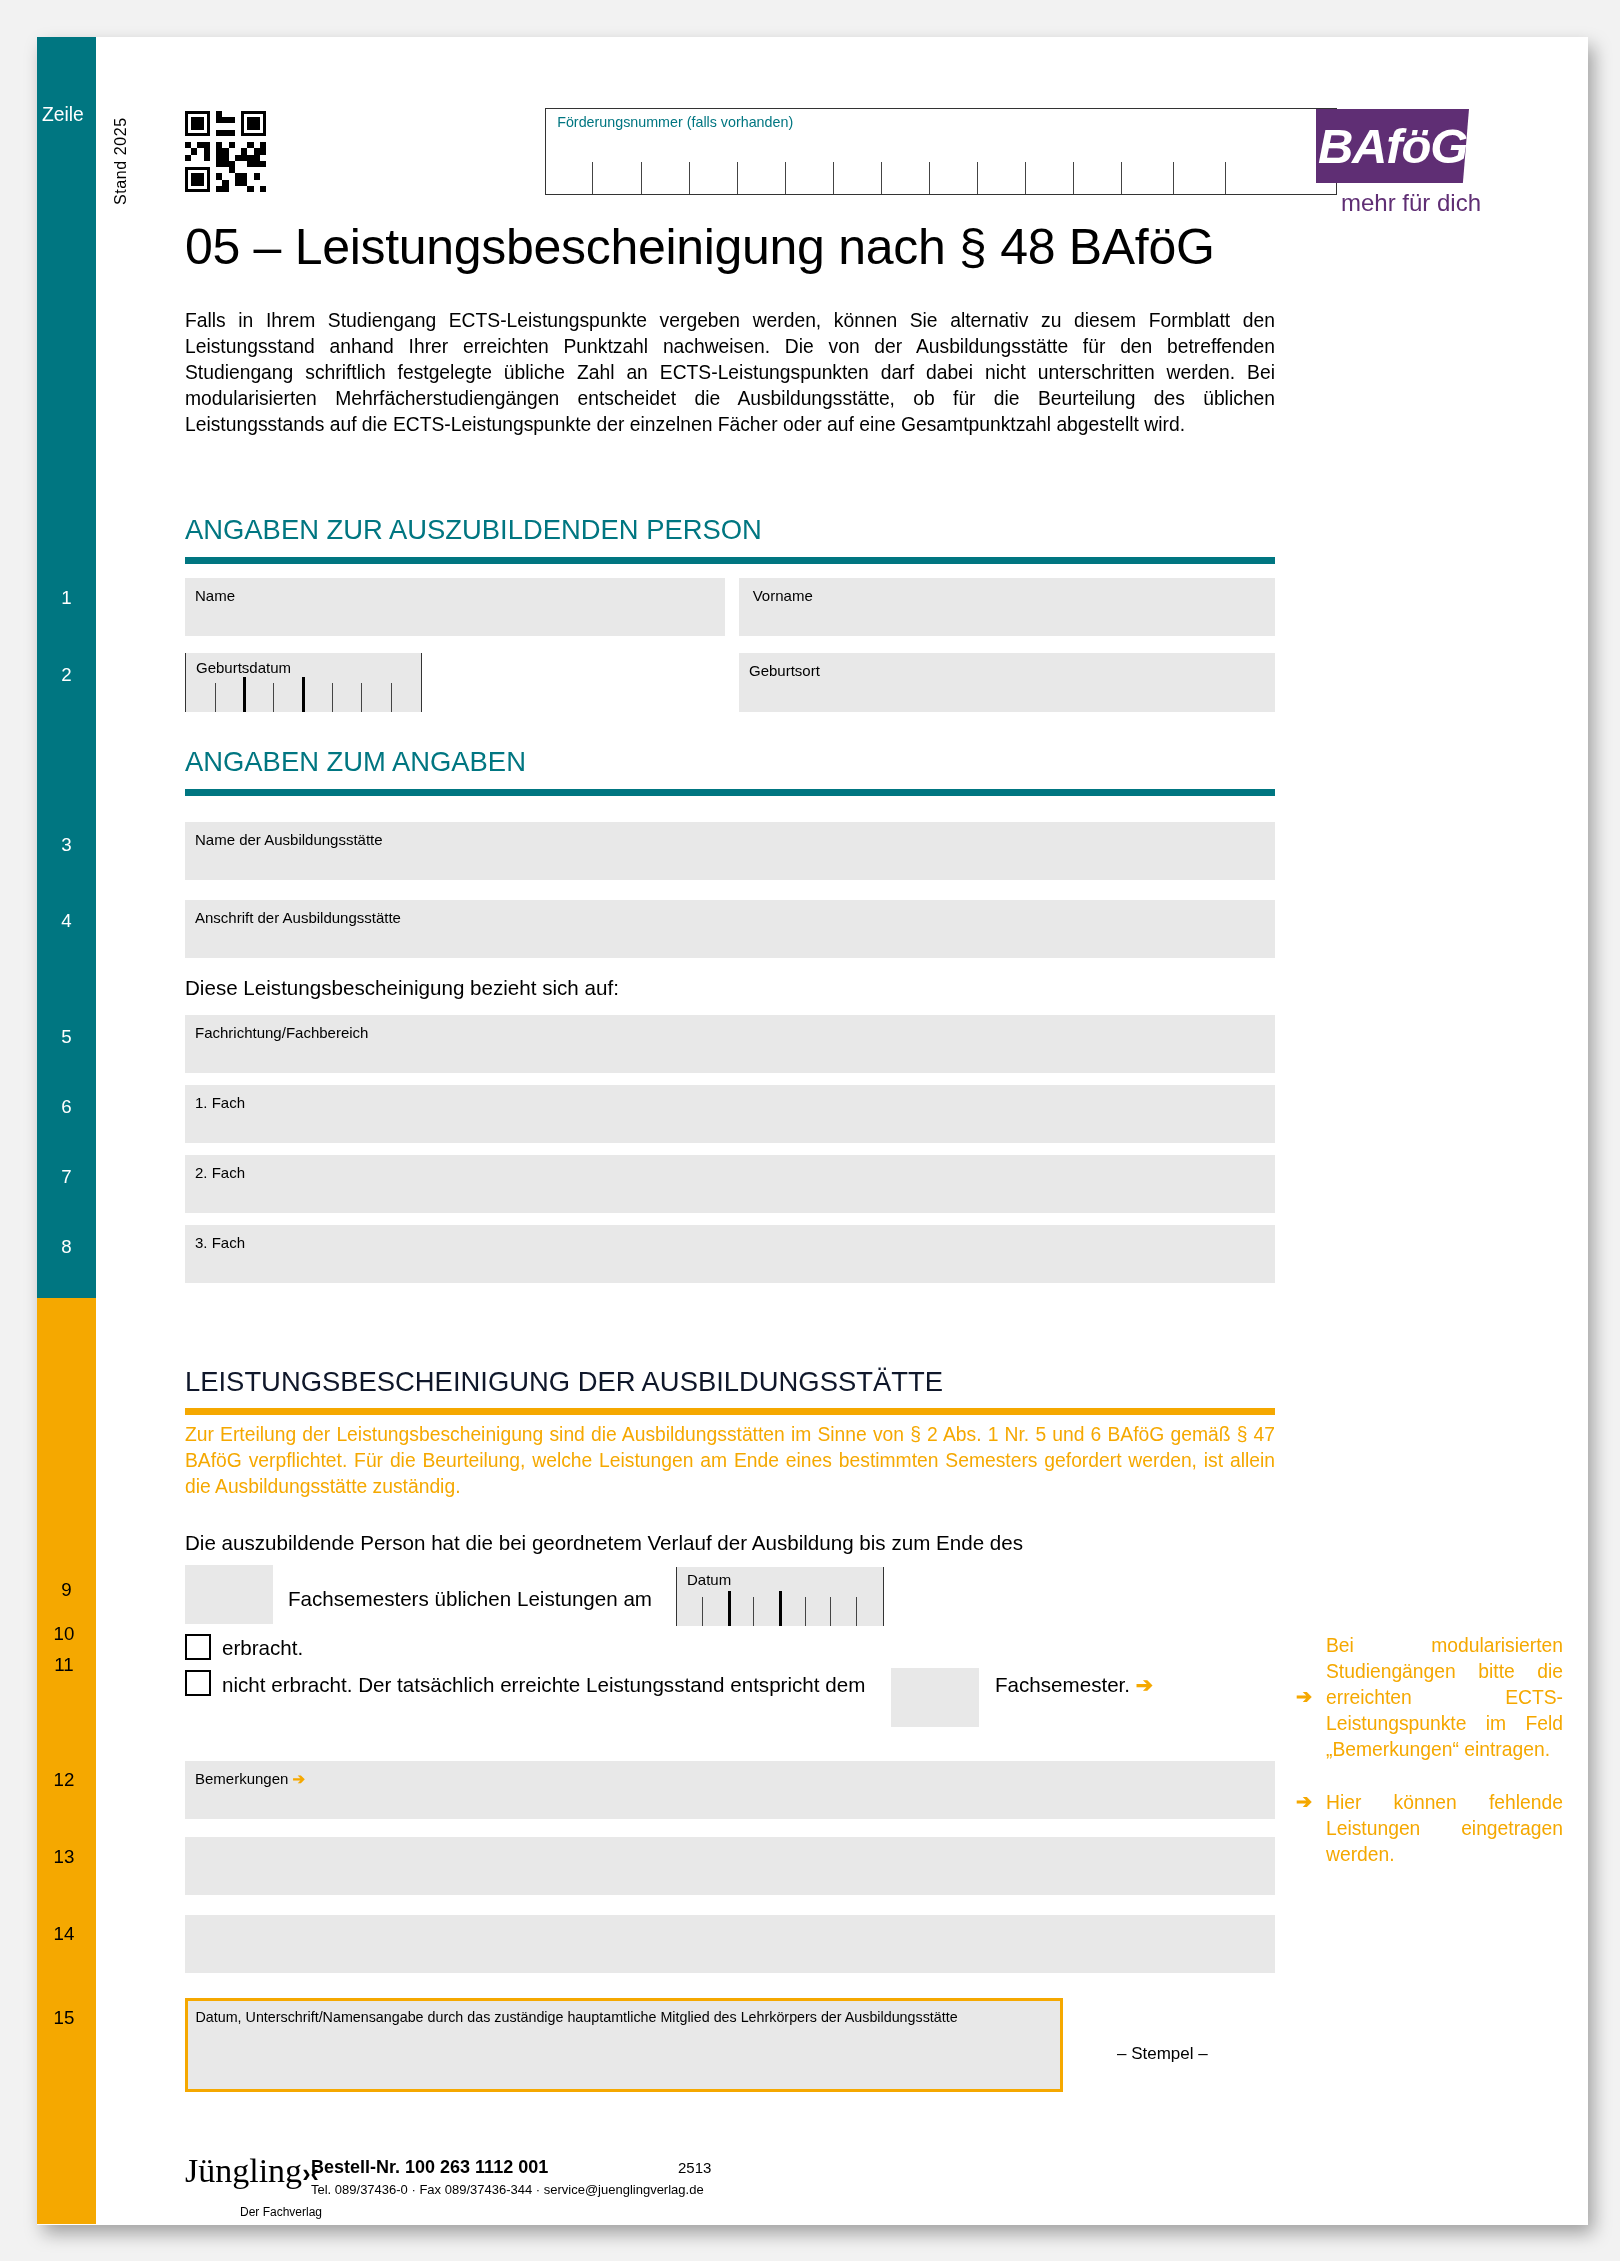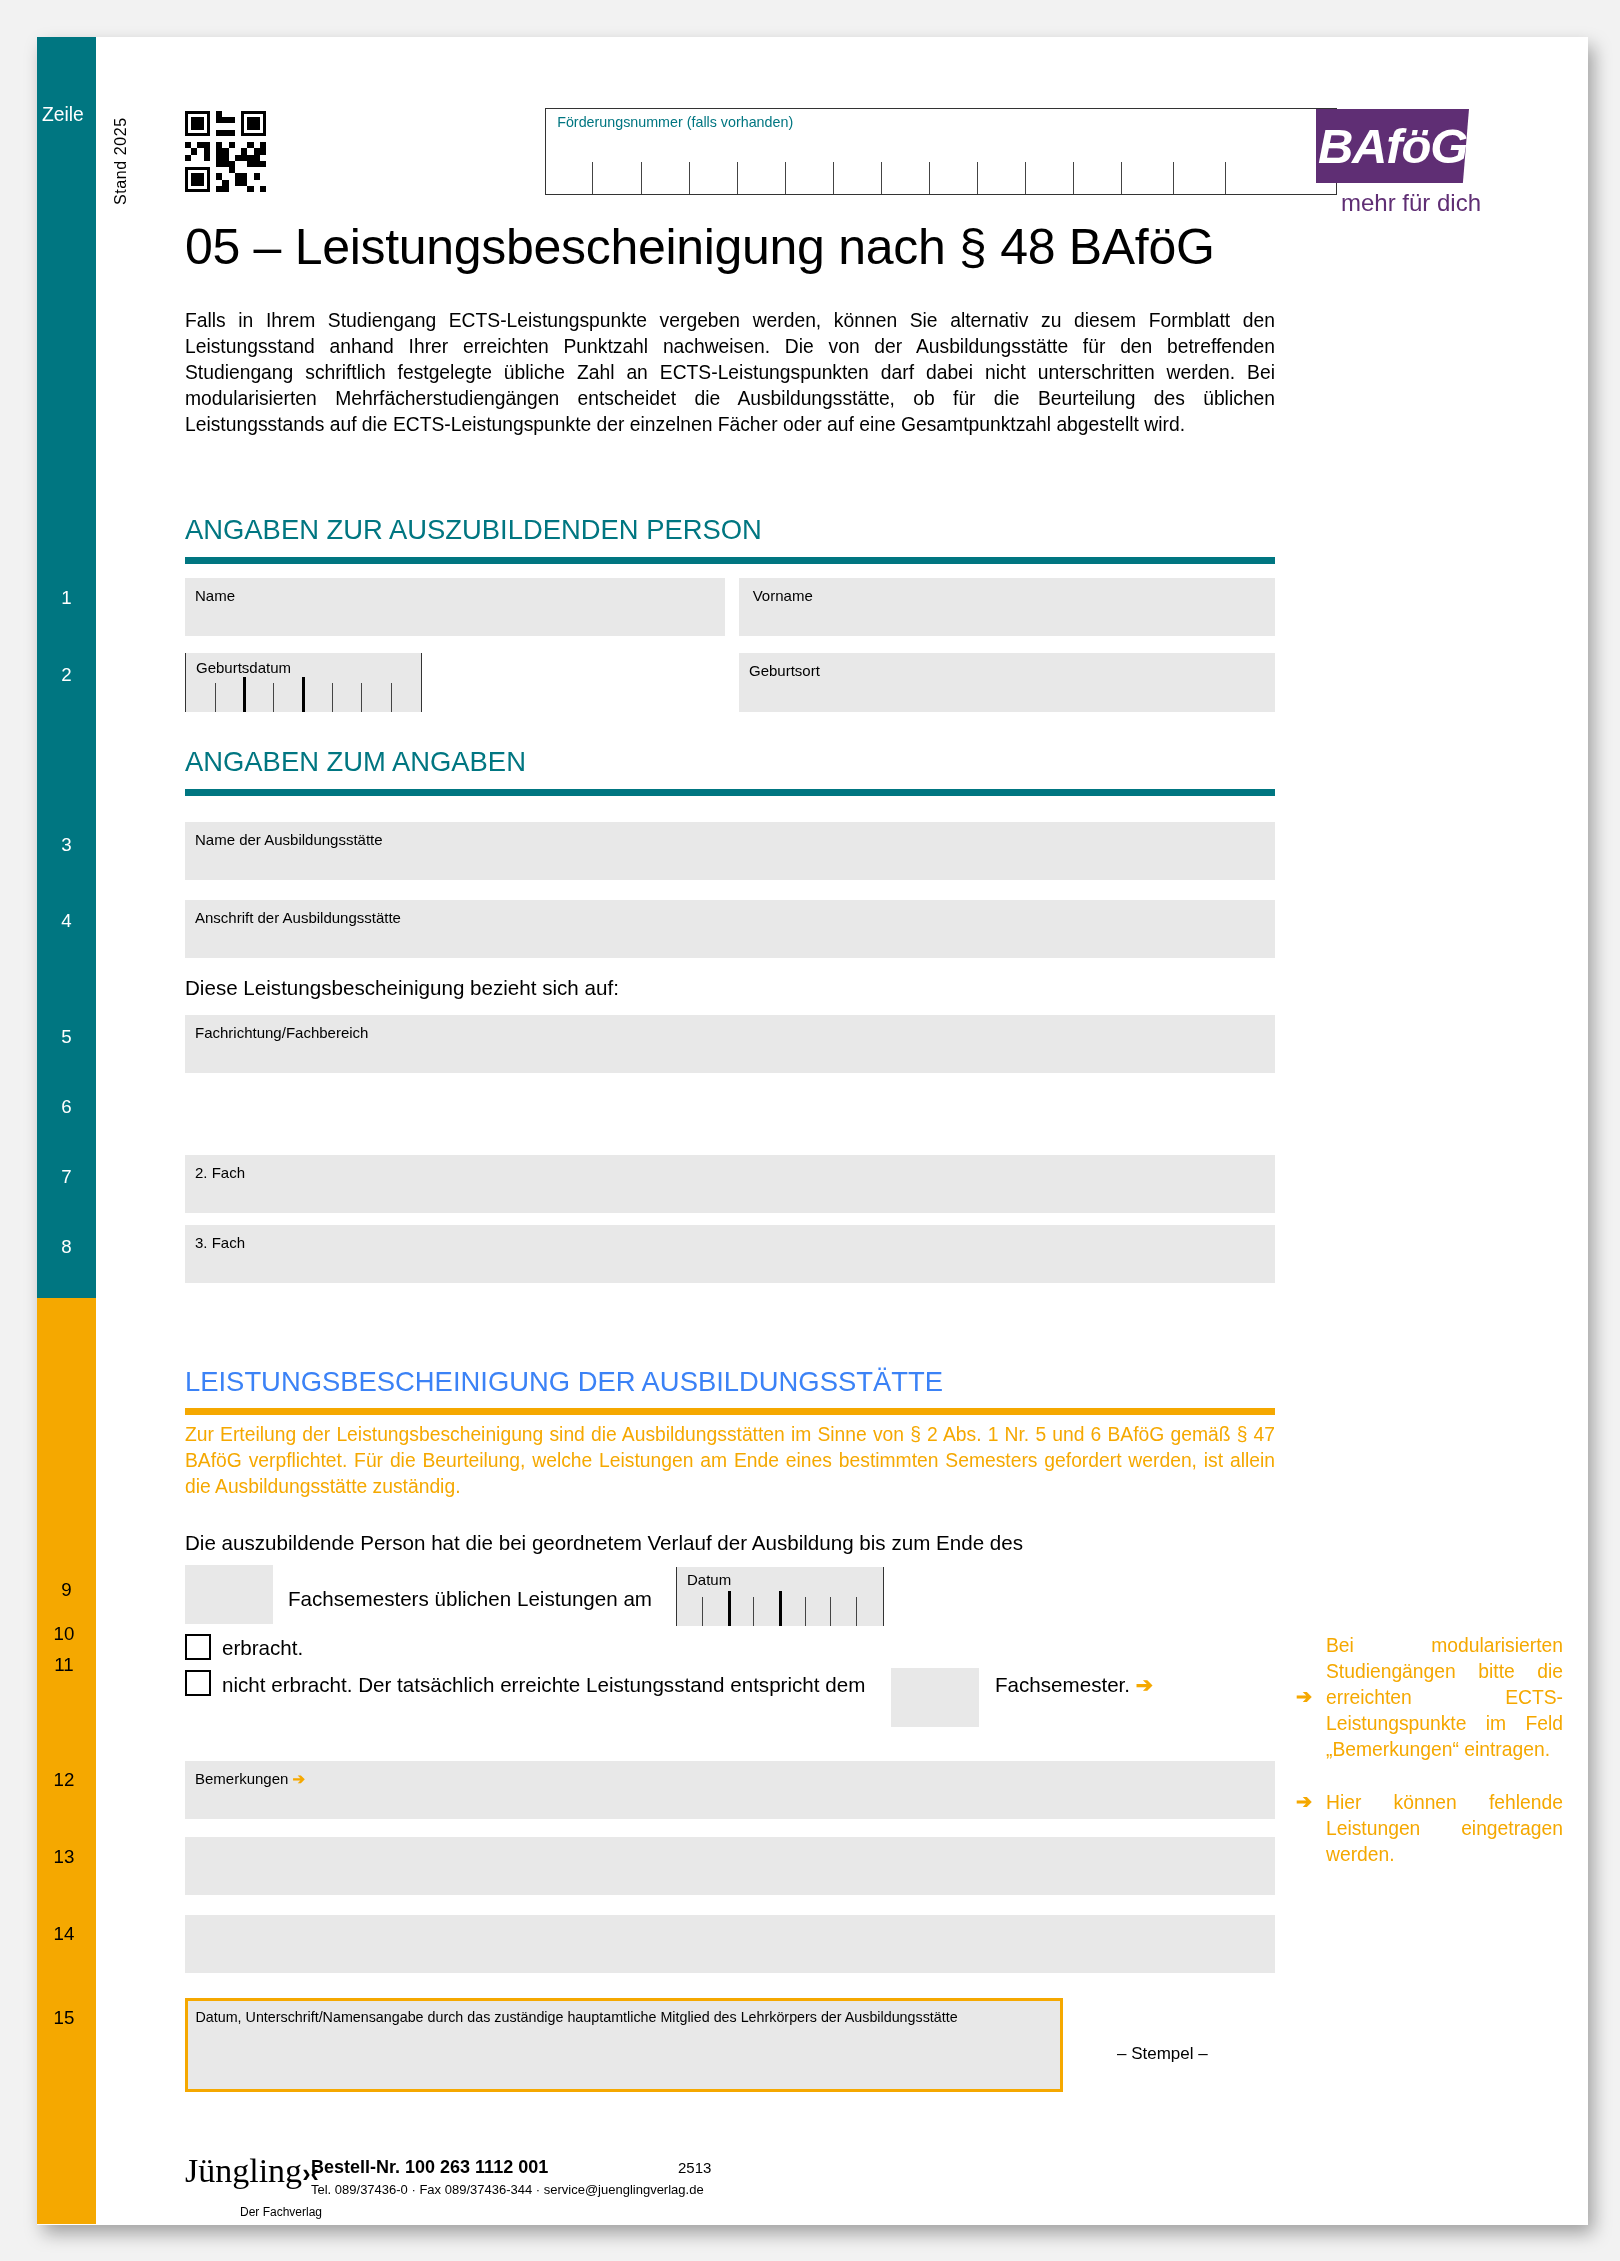--- a/index.html
+++ b/index.html
@@ -16,21 +16,21 @@
   .qr{position:absolute;left:148px;top:74px;width:81px;height:81px;}
   .foerd{position:absolute;left:508px;top:71px;width:792px;height:87px;border:1.2px solid #333;border-top-width:1.2px;box-sizing:border-box;}
   .foerd .lbl{position:absolute;left:11.2px;top:5px;font-size:14.3px;color:#007681;}
   .tick{position:absolute;bottom:0;width:1.2px;background:#444;}
   .logo{position:absolute;left:1279px;top:72px;width:153px;height:74px;background:#5f2e74;clip-path:polygon(0 0,100% 0,96% 100%,0 100%);color:#fff;font-weight:bold;font-size:49px;text-align:center;line-height:74px;font-style:italic;letter-spacing:-1.2px;}
   .tagline{position:absolute;left:1304px;top:152px;font-size:24px;color:#5f2e74;}
   .title{position:absolute;left:148px;top:181px;font-size:50px;letter-spacing:-0.3px;}
   .intro{position:absolute;left:148px;top:271px;width:1090px;font-size:19.3px;line-height:26px;text-align:justify;}
   .sect{position:absolute;left:148px;font-size:27.4px;}
   .sect.teal{color:#007681;}
-  .sect.orange{color:#3b82f6;}
+  .sect.orange{color:#0f172a;}
   .rule{position:absolute;left:148px;width:1090px;height:6.9px;}
   .rule.teal{background:#007681;}
   .rule.orange{background:#f5a800;}
   .field{position:absolute;background:#e8e8e8;}
   .field .flabel{position:absolute;left:10px;top:8.7px;font-size:15px;}
   .datebox{position:absolute;background:#e8e8e8;border-left:1.2px solid #333;border-right:1.2px solid #333;box-sizing:border-box;}
   .datebox .flabel{position:absolute;left:10px;top:6.2px;font-size:15px;}
   .dtick{position:absolute;bottom:0;width:1.2px;background:#444;height:29px;}
   .dtick.thick{width:2.5px;background:#000;height:35px;}
   .plain{position:absolute;font-size:20.6px;}
@@ -173,20 +173,23 @@
   </div>
   <div class="field" style="left:148px;top:863px;width:1090px;height:58px">
     <span class="flabel">Anschrift der Ausbildungsstätte</span>
   </div>
 
   <div class="plain" style="left:148px;top:939px">Diese Leistungsbescheinigung bezieht sich auf:</div>
 
   <div class="field" style="left:148px;top:978px;width:1090px;height:58px">
     <span class="flabel">Fachrichtung/Fachbereich</span>
   </div>
+  <div class="field" style="left:148px;top:1048px;width:1090px;height:58px">
+    <span class="flabel">1. Fach</span>
+  </div>
   <div class="field" style="left:148px;top:1118px;width:1090px;height:58px">
     <span class="flabel">2. Fach</span>
   </div>
   <div class="field" style="left:148px;top:1188px;width:1090px;height:58px">
     <span class="flabel">3. Fach</span>
   </div>
 
   <div class="sect orange" style="top:1329px">LEISTUNGSBESCHEINIGUNG DER AUSBILDUNGSSTÄTTE</div>
   <div class="rule orange" style="top:1371px"></div>
   <div class="orangetext" style="left:148px;top:1385px;width:1090px">Zur Erteilung der Leistungsbescheinigung sind die Ausbildungsstätten im Sinne von § 2 Abs. 1 Nr. 5 und 6 BAföG gemäß § 47 BAföG verpflichtet. Für die Beurteilung, welche Leistungen am Ende eines bestimmten Semesters gefordert werden, ist allein die Ausbildungsstätte zuständig.</div>

